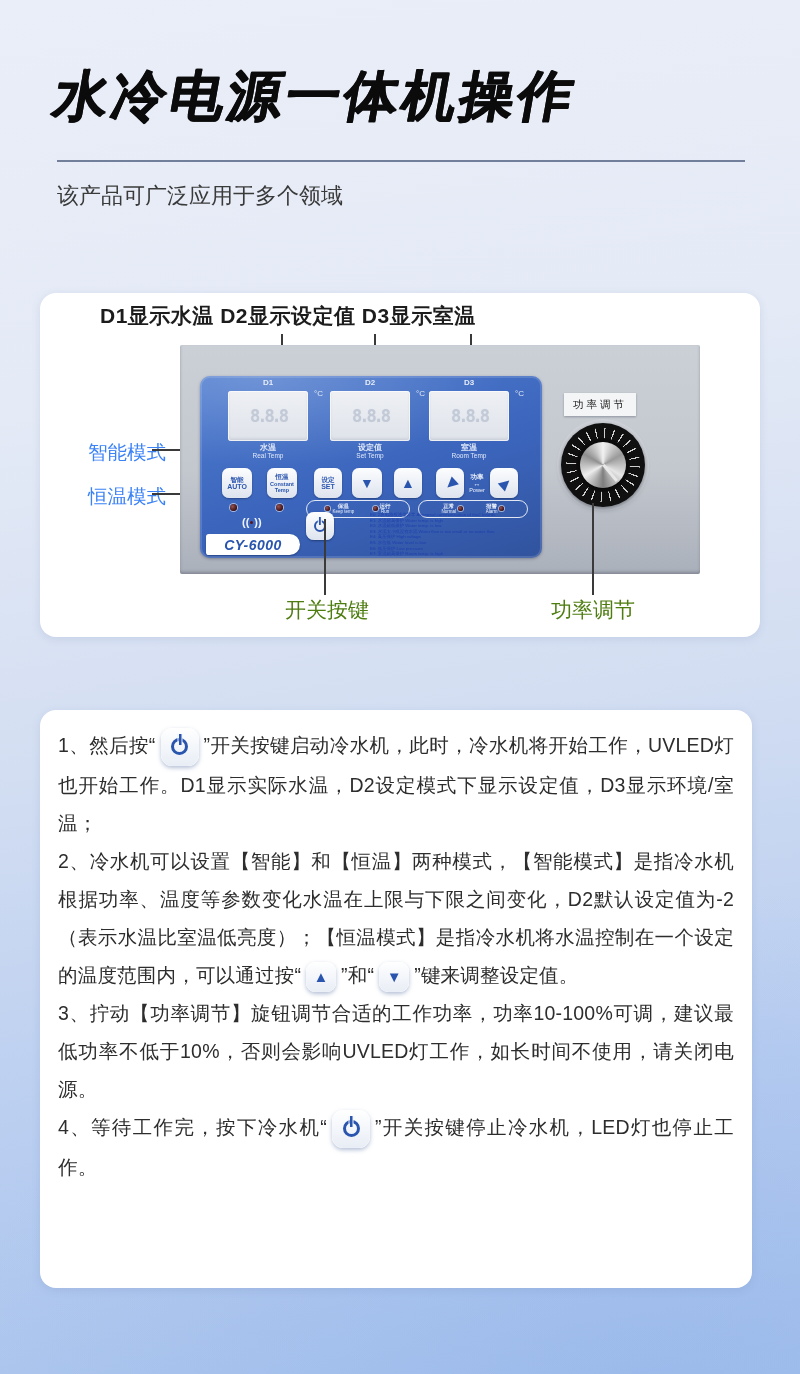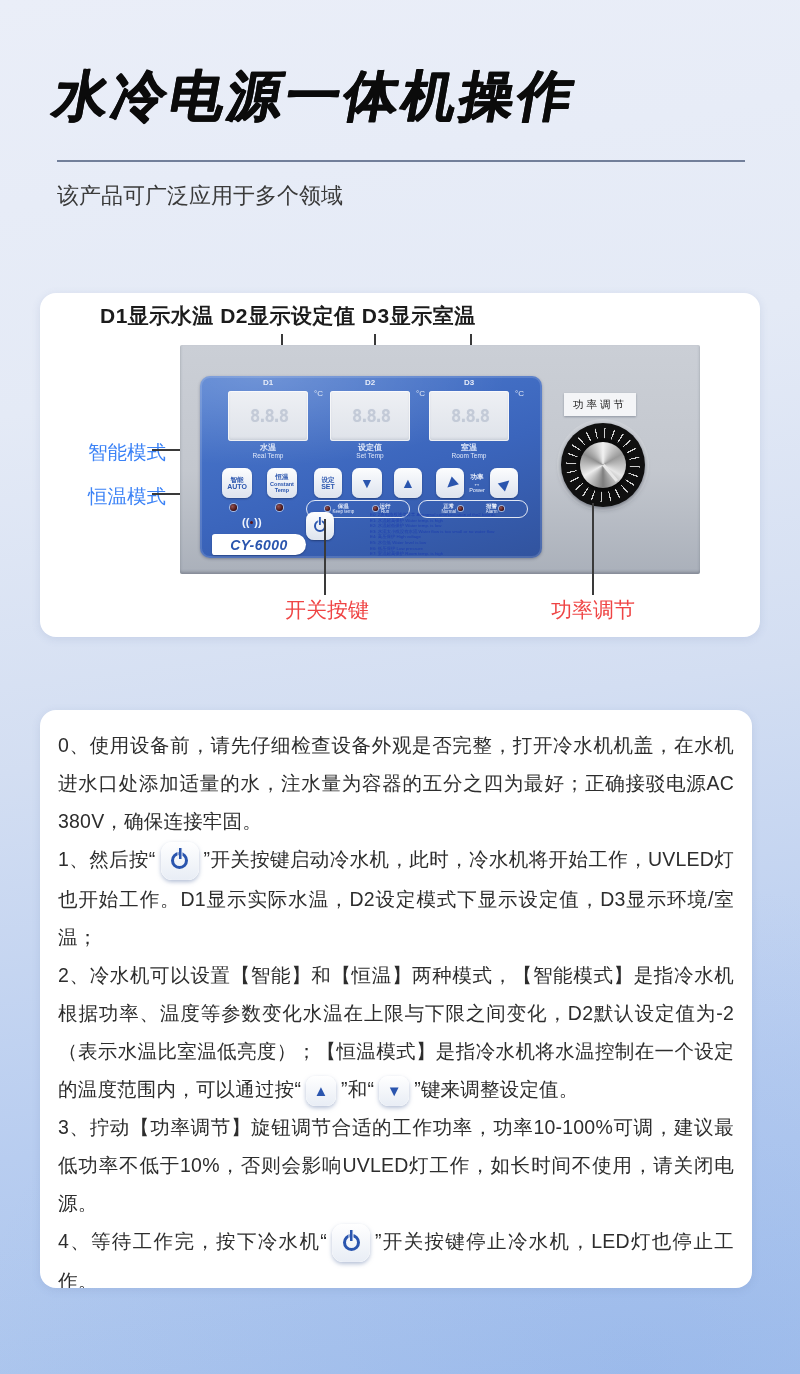--- a/index.html
+++ b/index.html
@@ -34,21 +34,21 @@
   .hline{height:1.5px;background:#3a3a3a;}
   .lv1{left:241px;top:41px;height:118px;}
   .lv2{left:334px;top:41px;height:118px;}
   .lv3{left:430px;top:41px;height:118px;}
   .side-label{font-size:19.5px;color:#3b82f6;white-space:nowrap;}
   .lbl-auto{left:48px;top:146px;}
   .line-auto{left:112px;top:156px;width:74px;}
   .lbl-const{left:48px;top:190px;}
   .line-const-h{left:112px;top:200px;width:131px;}
   .line-const-v{left:242px;top:178px;height:23px;}
-  .bottom-label{font-size:21px;color:#ef4444;text-align:center;width:110px;}
+  .bottom-label{font-size:21px;color:#4d7c0f;text-align:center;width:110px;}
   .lbl-switch{left:232px;top:303px;}
   .line-switch{left:284px;top:226px;height:76px;}
   .lbl-knob-b{left:498px;top:303px;}
   .line-knob{left:552px;top:210px;height:92px;}
 
   
   .photo{
     left:140px;top:52px;width:520px;height:229px;border-radius:2px;
     background:linear-gradient(180deg,#cbcfd6 0%,#c3c7ce 55%,#aab0ba 100%);
     box-shadow:inset 0 -2px 3px rgba(60,65,80,.35);
@@ -124,21 +124,21 @@
     display:flex;align-items:center;justify-content:center;
   }
   .pwr-glyph{position:relative;width:12px;height:12px;border:2.4px solid #2a55ae;border-radius:50%;box-sizing:border-box;}
   .pwr-glyph::after{
     content:"";position:absolute;left:50%;top:-5px;transform:translateX(-50%);
     width:2.4px;height:8px;background:#2a55ae;
     border-left:1.6px solid #eef2f8;border-right:1.6px solid #eef2f8;background-clip:padding-box;
   }
   .errtxt{left:170px;top:136px;width:168px;color:#1e3fae;font-size:4.4px;line-height:5.6px;}
   .cypill{
-    left:12px;top:158px;width:94px;height:21px;border-radius:3px 11px 11px 3px;background:#fff;
+    left:6px;top:158px;width:94px;height:21px;border-radius:3px 11px 11px 3px;background:#fff;
     display:flex;align-items:center;justify-content:center;
     color:#2a55ae;font-weight:900;font-style:italic;font-size:14px;letter-spacing:.5px;
     box-shadow:0 1px 2px rgba(10,20,50,.35);
   }
 
   
   .knob-label{
     left:384px;top:48px;width:72px;height:23px;background:#f4f5f7;
     display:flex;align-items:center;justify-content:center;
     font-size:10.5px;letter-spacing:3px;color:#222;box-shadow:0 1px 2px rgba(60,70,90,.4);
@@ -319,21 +319,20 @@
     </div>
   </div>
 
   <div class="abs vline line-switch"></div>
   <div class="abs bottom-label lbl-switch">开关按键</div>
   <div class="abs vline line-knob"></div>
   <div class="abs bottom-label lbl-knob-b">功率调节</div>
 </div>
 
 <div class="abs card" id="instructions-card">
-  <p class="para"><span>0、使用设备前，请先仔细检查设备外观是否完整，打开冷水机机盖，在水机进水口处添加适量的水，注水量为容器的五分之四为最好；正确接驳电源AC 380V，确保连接牢固。</span></p>
   <p class="para"><span>1、然后按“</span><span class="inline-btn ib-power">
         <span class="pwr-glyph"></span>
       </span><span>”开关按键启动冷水机，此时，冷水机将开始工作，UVLED灯也开始工作。D1显示实际水温，D2设定模式下显示设定值，D3显示环境/室温；</span></p>
   <p class="para"><span>2、冷水机可以设置【智能】和【恒温】两种模式，【智能模式】是指冷水机根据功率、温度等参数变化水温在上限与下限之间变化，D2默认设定值为-2（表示水温比室温低亮度）；【恒温模式】是指冷水机将水温控制在一个设定的温度范围内，可以通过按“</span><span class="inline-btn ib-arrow">
         <span>▲</span>
       </span><span>”和“</span><span class="inline-btn ib-arrow">
         <span>▼</span>
       </span><span>”键来调整设定值。</span></p>
   <p class="para"><span>3、拧动【功率调节】旋钮调节合适的工作功率，功率10-100%可调，建议最低功率不低于10%，否则会影响UVLED灯工作，如长时间不使用，请关闭电源。</span></p>
   <p class="para"><span>4、等待工作完，按下冷水机“</span><span class="inline-btn ib-power">

